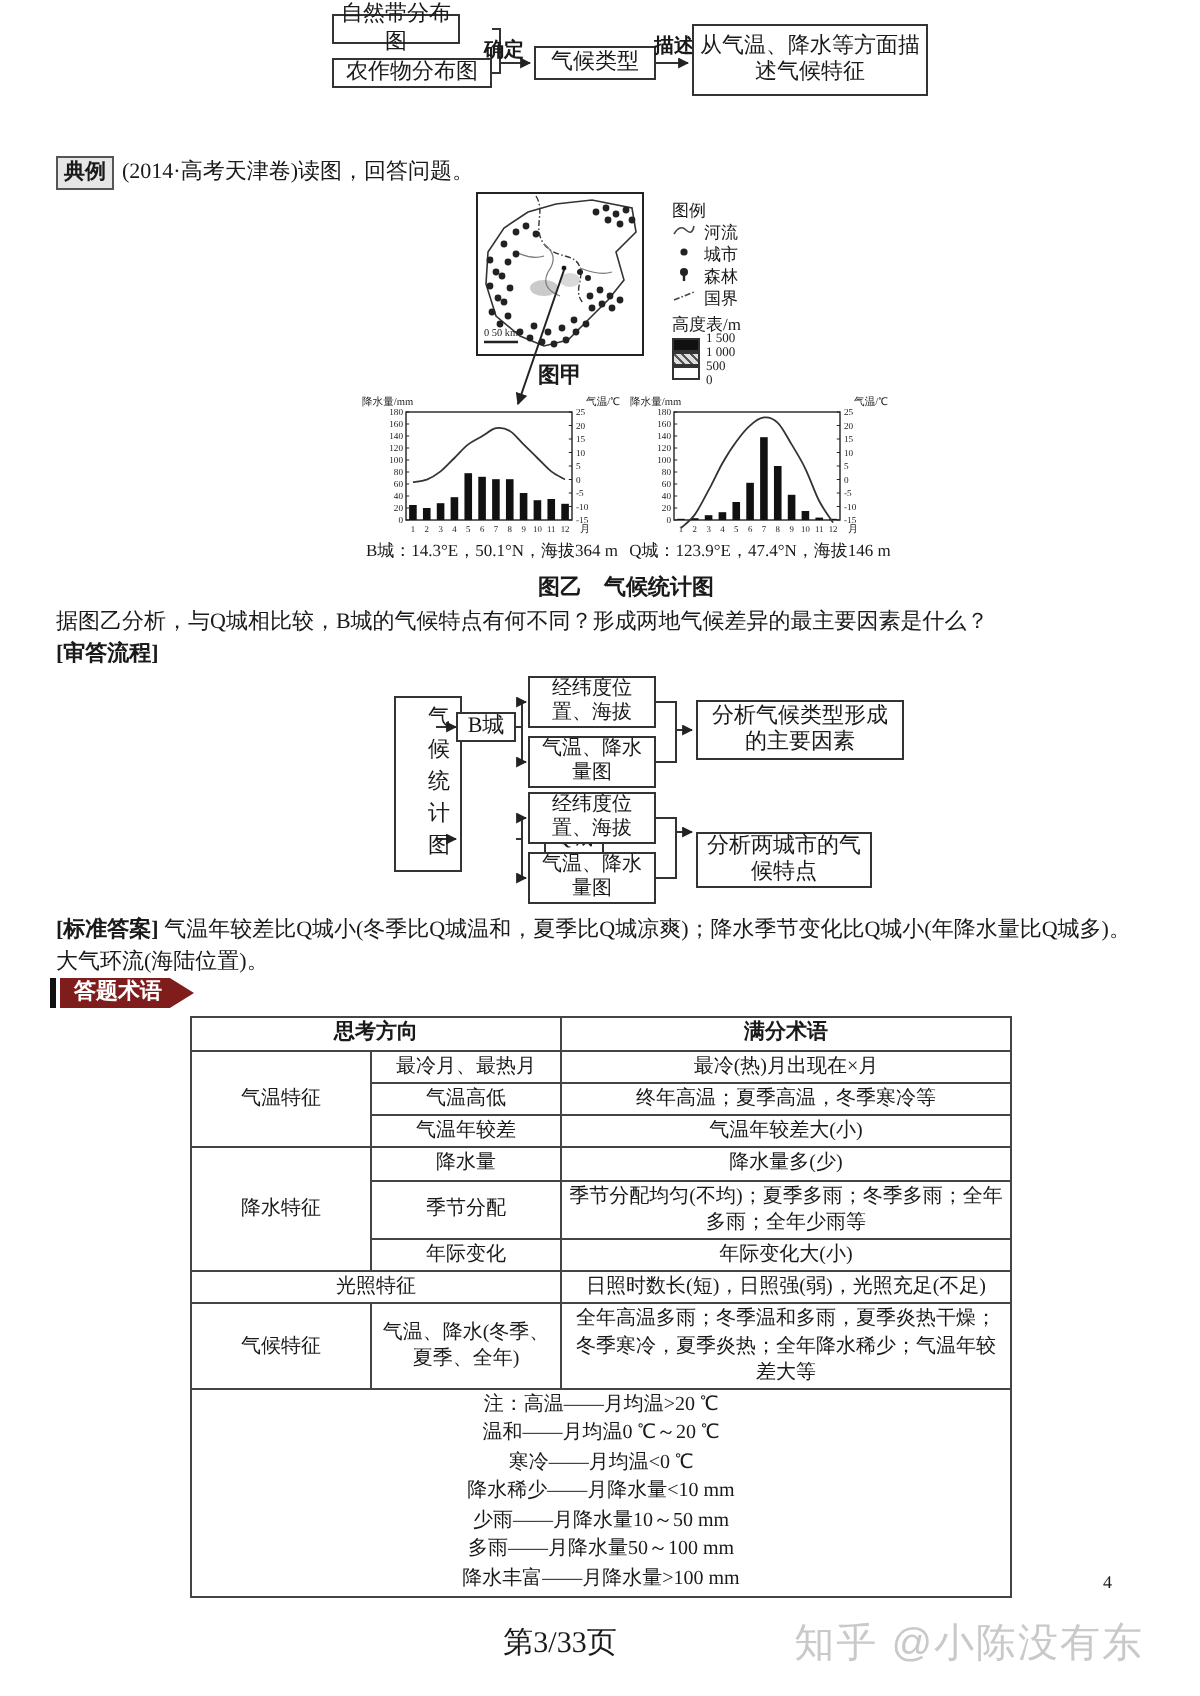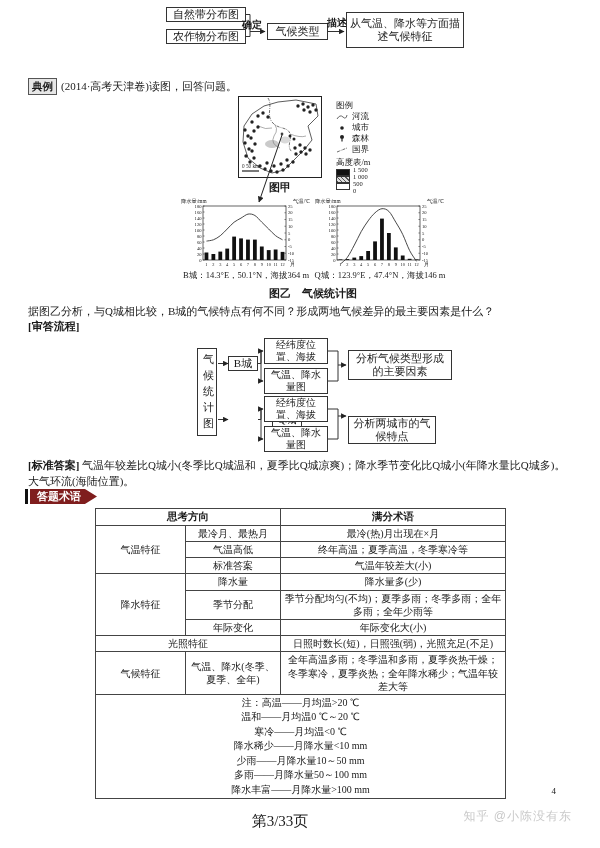--- a/index.html
+++ b/index.html
@@ -11,54 +11,54 @@
   .flowlabel{font-weight:bold;font-size:10px;}
   .badge{display:inline-block;border:1px solid #555;background:#e6e6e6;font-weight:bold;
          font-size:10.5px;padding:0 3px;margin-right:4px;}
   .bodytext{font-size:11px;line-height:1.45;}
   .boldlabel{font-weight:bold;font-size:11px;}
   .caption{font-weight:bold;font-size:11px;text-align:center;}
   .chart-cap{font-size:8.5px;text-align:center;}
   svg{font-family:inherit;display:block;}
   svg text{fill:#1a1a1a;}
   .legend{font-size:8.5px;line-height:1.2;}
-  .legend .li{display:flex;align-items:center;gap:4px;height:11px;}
-  .vbox{border:1px solid #333;font-size:11px;line-height:1.45;text-align:right;
-        word-break:break-all;box-sizing:border-box;padding:3px 2px;width:20px;}
+  .legend .li{display:flex;gap:4px;height:11px;}
+  .vbox{border:1px solid #333;font-size:11px;line-height:1.45;text-align:left;
+        word-break:break-all;box-sizing:border-box;padding:3px 16px;width:20px;}
   .banner{display:flex;align-items:stretch;height:15px;}
   .banner .bar{width:3px;background:#111;margin-right:2px;}
   .banner .arrow{background:#7f1d1d;color:#fff;font-weight:bold;font-size:11px;
         font-family:"Liberation Sans",sans-serif;line-height:15px;padding:0 16px 0 7px;
         clip-path:polygon(0 0,82% 0,100% 50%,82% 100%,0 100%);}
   table.terms{border-collapse:collapse;font-size:10px;width:410px;table-layout:fixed;}
   table.terms td,table.terms th{border:1px solid #444;padding:1px 3px;text-align:center;
         line-height:1.32;word-break:break-all;}
   table.terms th{font-weight:bold;font-size:10.5px;}
   .notes div{line-height:1.45;}
-  .watermark{font-family:"Liberation Sans",sans-serif;font-size:12px;color:#c9c9c9;
+  .watermark{font-family:"Liberation Sans",sans-serif;font-size:20px;color:#c9c9c9;
         letter-spacing:1px;}
   .hs{position:relative;width:44px;height:26px;}
   .hs .b{position:absolute;left:0;width:14px;height:7px;border:0.5px solid #333;box-sizing:border-box;}
   .hs .lab{position:absolute;left:17px;font-size:6.5px;line-height:7px;}
 </style>
 </head>
 <body>
 
 <div class="abs" style="left:0;top:28;width:600px;height:52px;">
   <svg class="abs" style="left:0;top:0;" width="600" height="52">
     <defs>
       <marker id="ah1" viewBox="0 0 10 10" refX="9" refY="5" markerWidth="5.5" markerHeight="5.5" orient="auto">
         <path d="M0 0L10 5L0 10z" fill="#222"></path>
       </marker>
     </defs>
     <polyline points="246,14.5 250,14.5 250,36.5 246,36.5" fill="none" stroke="#333" stroke-width="1"></polyline>
     <line x1="250" y1="31.5" x2="265" y2="31.5" stroke="#333" stroke-width="1" marker-end="url(#ah1)"></line>
     <line x1="328" y1="31.5" x2="344" y2="31.5" stroke="#333" stroke-width="1" marker-end="url(#ah1)"></line>
   </svg>
-  <div class="box abs" style="left:166px;top:7px;width:80px;height:15px;">
+  <div class="box abs" style="left:166px;top:7px;width:64px;height:15px;">
       <span>自然带分布图</span>
     </div>
   <div class="box abs" style="left:166px;top:29px;width:80px;height:15px;">
       <span>农作物分布图</span>
     </div>
   <div class="flowlabel abs" style="left:242px;top:18px;">确定</div>
   <div class="box abs" style="left:267px;top:23px;width:61px;height:17px;">
       <span>气候类型</span>
     </div>
   <div class="flowlabel abs" style="left:327px;top:16px;">描述</div>
@@ -400,21 +400,21 @@
   <tr>
     <td rowspan="3">气温特征</td>
     <td>最冷月、最热月</td>
     <td>最冷(热)月出现在×月</td>
   </tr>
   <tr>
     <td>气温高低</td>
     <td>终年高温；夏季高温，冬季寒冷等</td>
   </tr>
   <tr>
-    <td>标准答案</td>
+    <td>气温年较差</td>
     <td>气温年较差大(小)</td>
   </tr>
   <tr>
     <td rowspan="3">降水特征</td>
     <td>降水量</td>
     <td>降水量多(少)</td>
   </tr>
   <tr>
     <td>季节分配</td>
     <td>季节分配均匀(不均)；夏季多雨；冬季多雨；全年多雨；全年少雨等</td>

